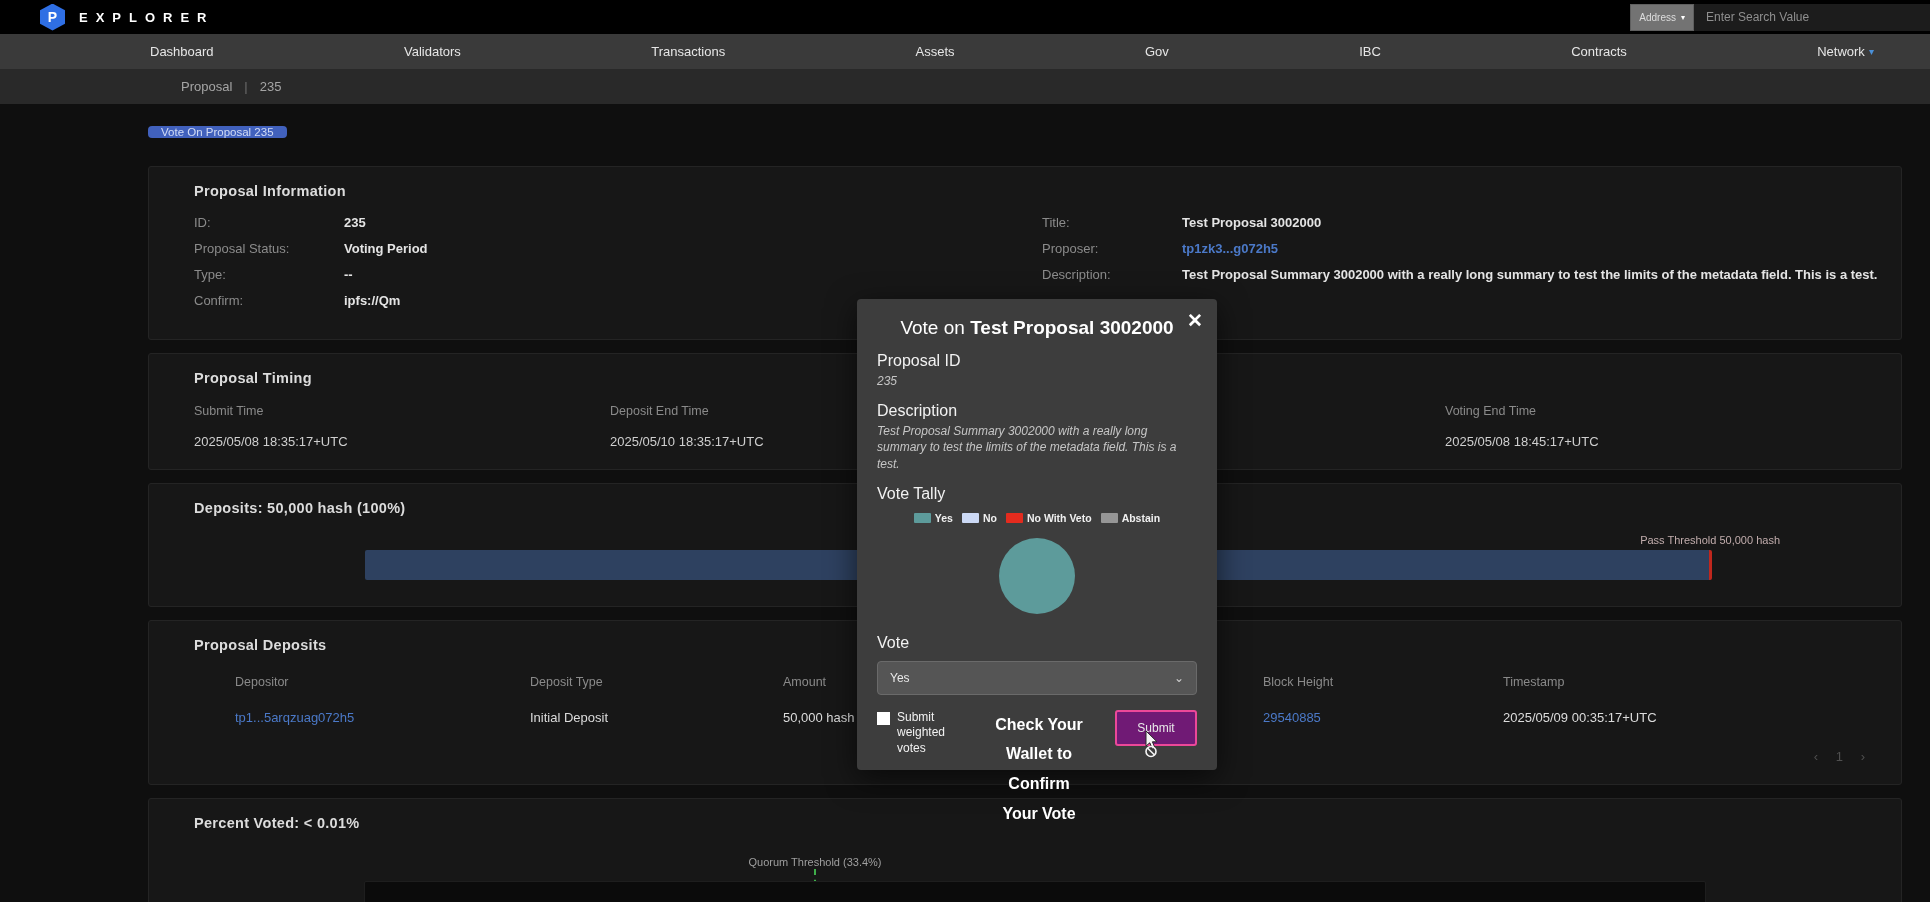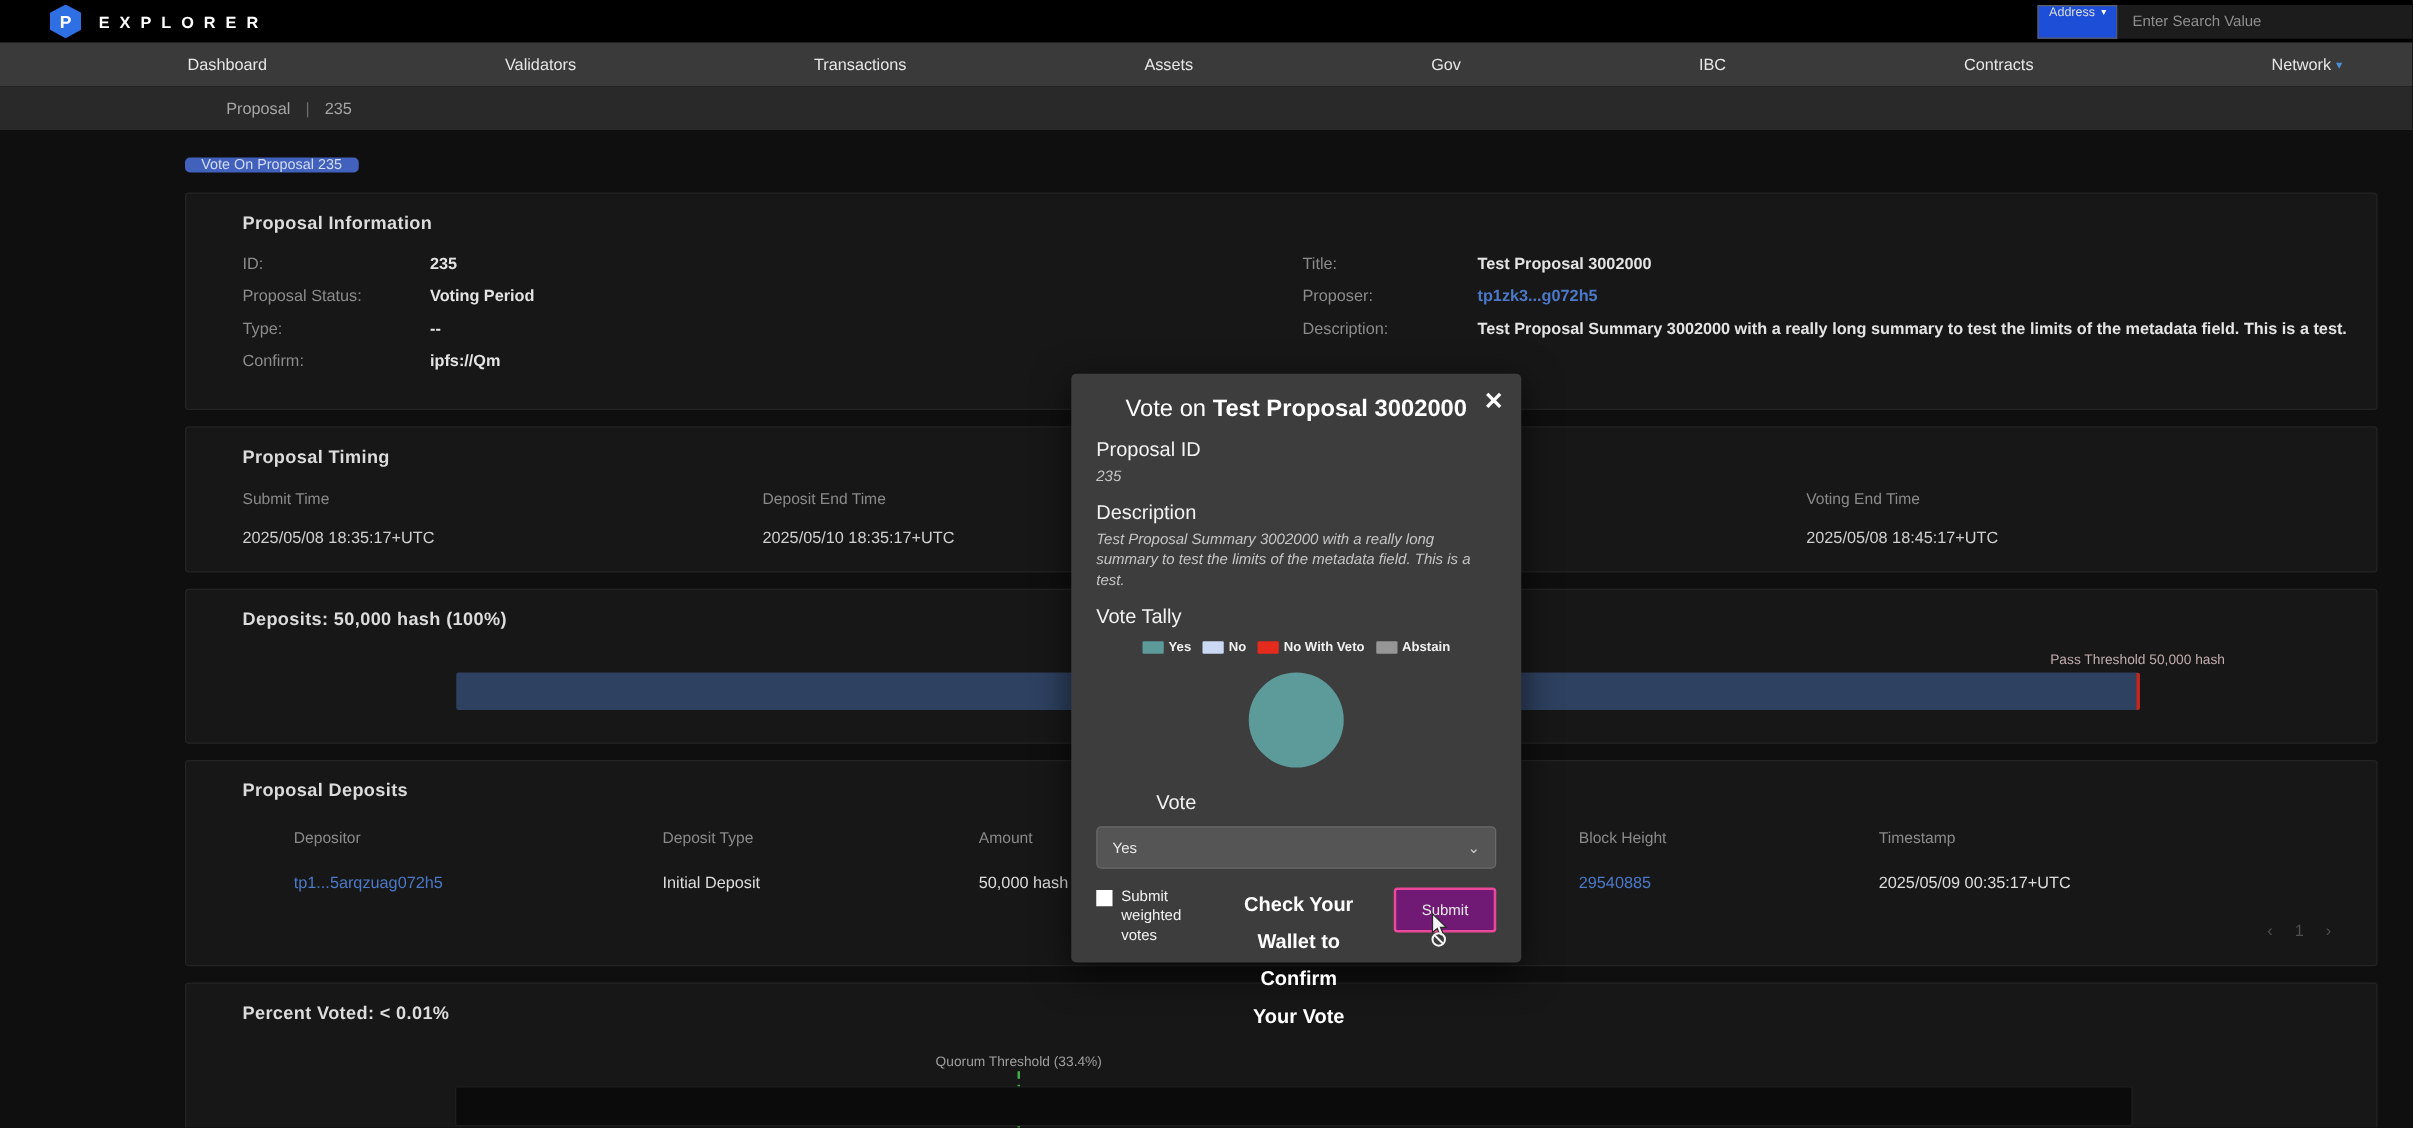--- a/index.html
+++ b/index.html
@@ -8,22 +8,22 @@
 
   
   .topbar { height:34px; background:#000; display:flex; align-items:center;
     justify-content:space-between; padding:0 0 0 40px; }
   .brand { display:flex; align-items:center; gap:14px; }
   .logo { width:25px; height:27px; background:#2f6fe4; display:flex; align-items:center;
     justify-content:center; clip-path:polygon(50% 0,100% 25%,100% 75%,50% 100%,0 75%,0 25%);
     color:#fff; font-weight:bold; font-size:14px; }
   .brand-text { color:#fff; font-weight:bold; font-size:13px; letter-spacing:8px; }
   .search { display:flex; align-items:center; height:27px; }
-  .addr-btn { height:27px; background:#1d4ed8; border:1px solid #5f5f5f; color:#ddd;
-    font-size:10px; padding:0 8px; display:flex; gap:5px; cursor:pointer;
+  .addr-btn { height:27px; background:#737373; border:1px solid #5f5f5f; color:#ddd;
+    font-size:10px; padding:0 8px; display:flex; align-items:center; gap:5px; cursor:pointer;
     font-family:inherit; }
   .addr-caret { font-size:8px; color:#fff; }
   .search-input { height:27px; width:236px; background:#1c1c1c; border:none; outline:none;
     color:#ccc; font-size:12px; padding:0 12px; font-family:inherit; }
   .search-input::placeholder { color:#8f8f8f; }
 
   
   .navbar { height:35px; background:#3a3a3a; display:flex; align-items:center;
     justify-content:space-between; padding:0 56px 0 150px; }
   .nav-item { color:#e6e6e6; font-size:13px; text-decoration:none; display:flex;
@@ -31,21 +31,21 @@
   .nav-caret { color:#4a90d9; font-size:10px; }
 
   
   .breadcrumb { height:35px; background:#292929; display:flex; align-items:center;
     gap:12px; padding-left:181px; font-size:13px; color:#a5a5a5; }
   .crumb-sep { color:#6c6c6c; }
 
   
   .main { padding:18px 28px 0 148px; }
   .vote-btn { background:#4161bd; color:#d2dcf5; border:none; border-radius:4px;
-    font-size:11.5px; padding:0 13px; margin:0 0 16px 0; cursor:pointer; font-family:inherit; }
+    font-size:11.5px; padding:0 13px; margin:0 0 28px 0; cursor:pointer; font-family:inherit; }
   .card { width:1754px; background:#171717; border:1px solid #242424; border-radius:3px;
     margin-bottom:13px; padding:16px 20px 20px 45px; position:relative; }
   .card h2 { font-size:14.5px; font-weight:600; color:#dcdcdc; letter-spacing:.3px; }
 
   
   .info-grid { display:grid; grid-template-columns:848px 1fr; margin-top:16px; }
   .frow { display:flex; margin-bottom:11px; font-size:13px; align-items:baseline; }
   .flabel { color:#8b8b8b; flex:0 0 150px; }
   .info-col.right .flabel { flex:0 0 140px; }
   .fvalue { color:#e4e4e4; font-weight:600; white-space:nowrap; }
@@ -89,21 +89,21 @@
     color:#fff; font-size:19px; font-weight:bold; cursor:pointer; font-family:inherit; }
   .m-title { text-align:center; font-size:19px; color:#fff; margin-top:2px; }
   .m-title b { font-weight:bold; }
   .m-label { font-size:16px; font-weight:normal; color:#f2f2f2; margin-top:13px; }
   .m-italic { font-size:12px; font-style:italic; color:#c6c6c6; margin-top:3px; line-height:1.35; }
   .legend { display:flex; justify-content:center; align-items:center; gap:9px; margin-top:9px; }
   .legend-item { display:flex; align-items:center; gap:4px; }
   .swatch { width:17px; height:10px; border-radius:1px; }
   .legend-label { font-size:10.5px; font-weight:bold; color:#f0f0f0; white-space:nowrap; }
   .pie { width:76px; height:76px; border-radius:50%; margin:14px auto 0; }
-  .vote-l { margin-top:20px;margin-left:48px; }
+  .vote-l { margin-top:20px; }
   .vote-select { margin-top:9px; height:34px; background:#555; border:1px solid #6a6a6a;
     border-radius:4px; display:flex; align-items:center; justify-content:space-between;
     padding:0 12px; font-size:12px; color:#e9e9e9; cursor:pointer; }
   .sel-caret { color:#cfcfcf; font-size:12px; }
   .m-bottom { display:flex; align-items:flex-start; margin-top:15px;gap:31px; }
   .weighted { display:flex; gap:7px; width:86px; cursor:pointer; }
   .cb { width:13px; height:13px; background:#fff; flex:0 0 13px; margin-top:2px; }
   .cb-label { font-size:12px; color:#f2f2f2; line-height:1.3; width:60px; }
   .wallet-msg { flex:1; text-align:center; font-size:16px; font-weight:600; color:#fff;
     line-height:1.85; }

